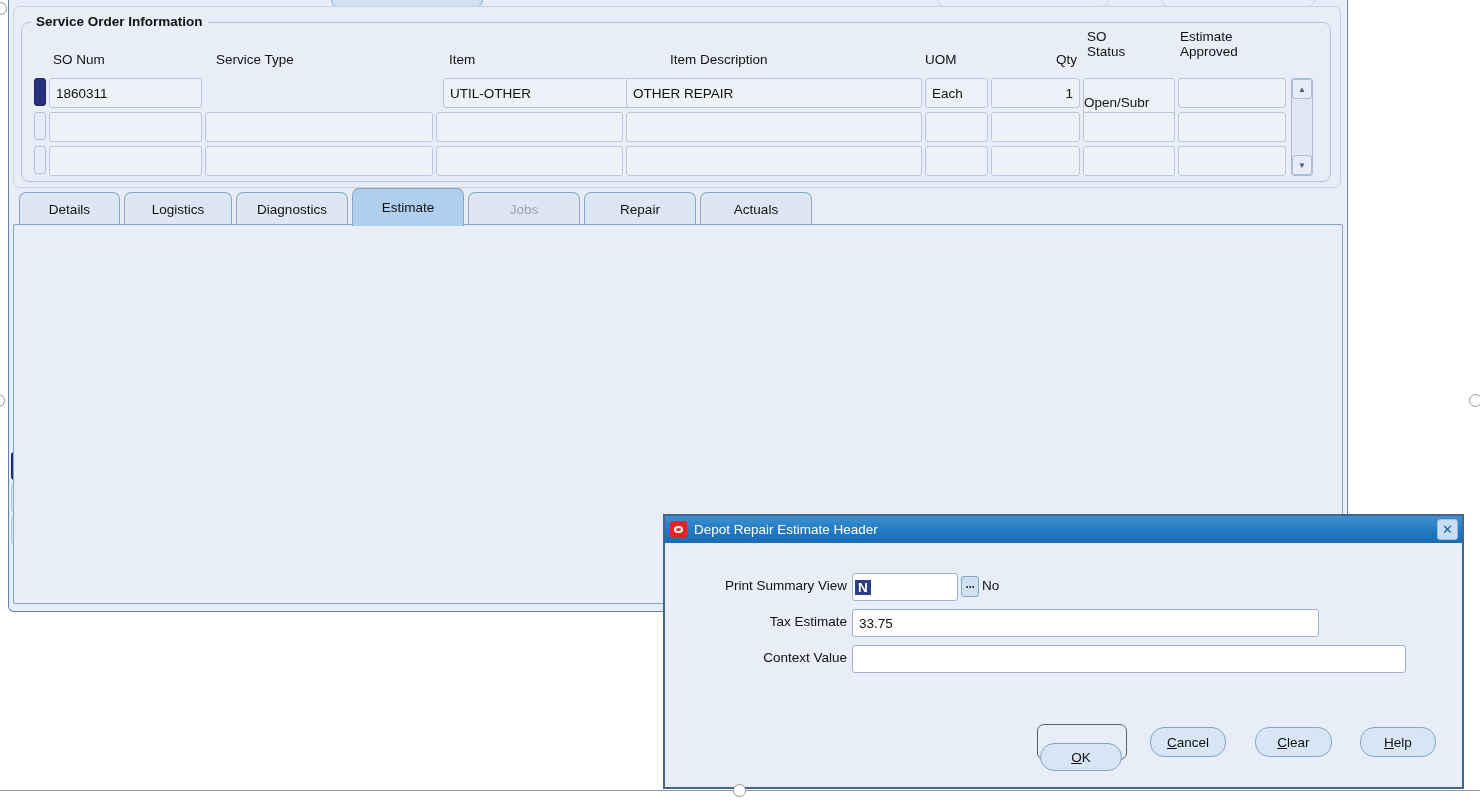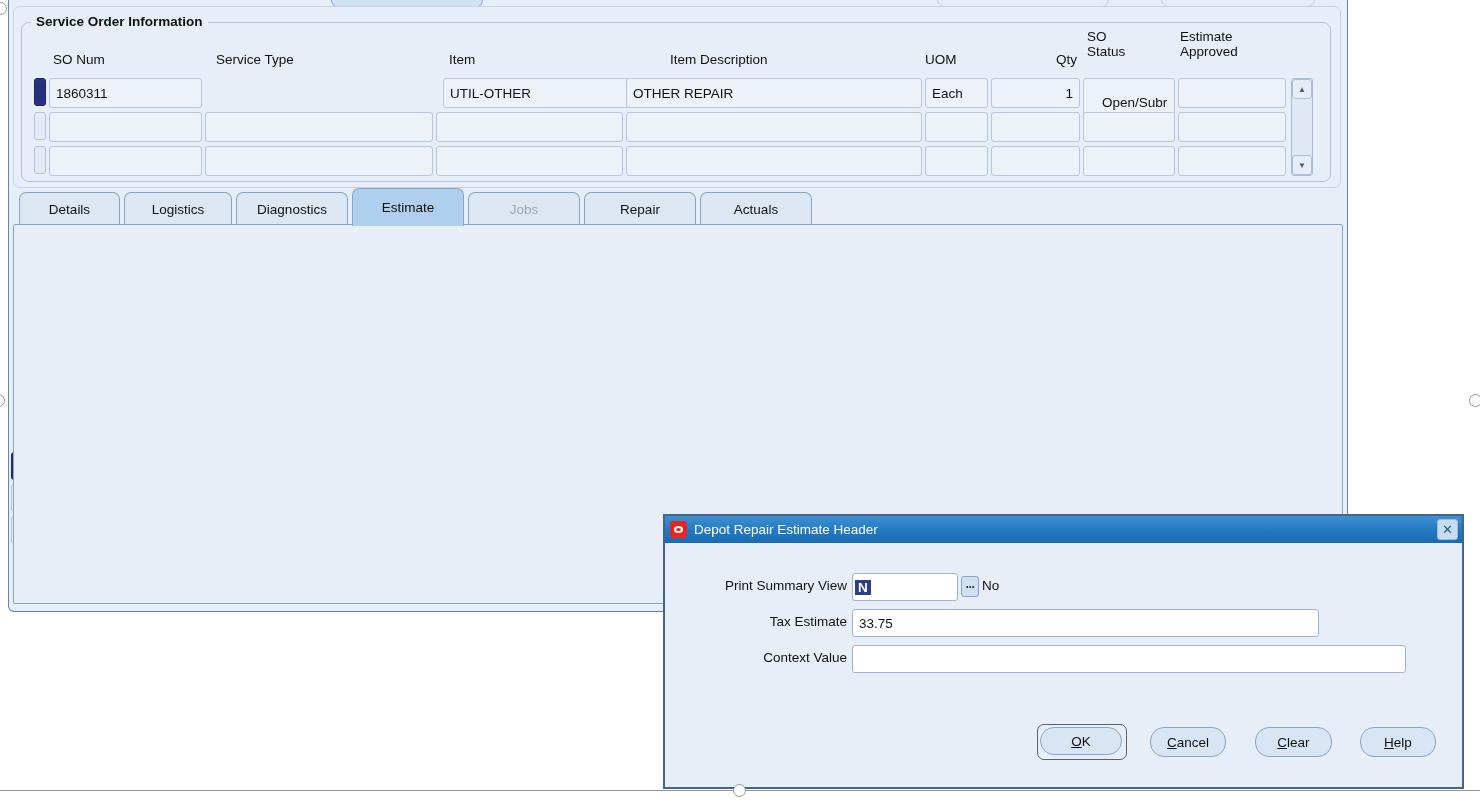--- a/index.html
+++ b/index.html
@@ -105,21 +105,21 @@
 Status</div>
   <div class="lbl" style="left:1171px;top:29px;">Estimate
 Approved</div>
 
   <div class="recind" style="left:25px;top:78px;"></div>
   <div class="fld disp" style="left:40px;top:78px;width:153px;height:30px;">1860311</div>
   <div class="fld disp" style="left:427px;top:78px;width:187px;height:30px;margin-left:7px;">UTIL-OTHER</div>
   <div class="fld disp" style="left:617px;top:78px;width:296px;height:30px;">OTHER REPAIR</div>
   <div class="fld disp" style="left:916px;top:78px;width:63px;height:30px;">Each</div>
   <div class="fld disp right" style="left:982px;top:78px;width:89px;height:30px;">1</div>
-  <div class="fld disp" style="left:1074px;top:78px;width:92px;height:48px;padding:0 18px;">Open/Subr</div>
+  <div class="fld disp" style="left:1074px;top:78px;width:92px;height:48px;padding:0 0;">Open/Subr</div>
   <div class="fld disp" style="left:1169px;top:78px;width:108px;height:30px;"></div>
 
   <div class="recind empty" style="left:25px;top:112px;"></div>
   <div class="fld disp" style="left:40px;top:112px;width:153px;height:30px;"></div>
   <div class="fld disp" style="left:196px;top:112px;width:228px;height:30px;"></div>
   <div class="fld disp" style="left:427px;top:112px;width:187px;height:30px;"></div>
   <div class="fld disp" style="left:617px;top:112px;width:296px;height:30px;"></div>
   <div class="fld disp" style="left:916px;top:112px;width:63px;height:30px;"></div>
   <div class="fld disp" style="left:982px;top:112px;width:89px;height:30px;"></div>
   <div class="fld disp" style="left:1074px;top:112px;width:92px;height:30px;"></div>
@@ -291,21 +291,21 @@
   <div class="lovbtn" style="left:296px;top:60px;">···</div>
   <div class="lbl" style="left:317px;top:62px;">No</div>
 
   <div class="lbl r" style="left:8px;top:98px;width:174px;">Tax Estimate</div>
   <div class="fld" style="left:187px;top:93px;width:467px;">33.75</div>
 
   <div class="lbl r" style="left:8px;top:134px;width:174px;">Context Value</div>
   <div class="fld" style="left:187px;top:129px;width:554px;"></div>
 
   <div class="abs" style="left:372px;top:208px;width:90px;height:36px;border:1.5px solid #5a6168;border-radius:7px;padding:2px;">
-    <div class="btn" style="left:2px;top:2px;width:82px;height:28px;">
+    <div class="btn" style="left:2px;top:18px;width:82px;height:28px;">
       <span class="accel">OK</span>
     </div>
   </div>
   <div class="btn" style="left:485px;top:211px;width:76px;height:30px;">
     <span class="accel">Cancel</span>
   </div>
   <div class="btn" style="left:590px;top:211px;width:77px;height:30px;">
     <span class="accel">Clear</span>
   </div>
   <div class="btn" style="left:695px;top:211px;width:76px;height:30px;">

